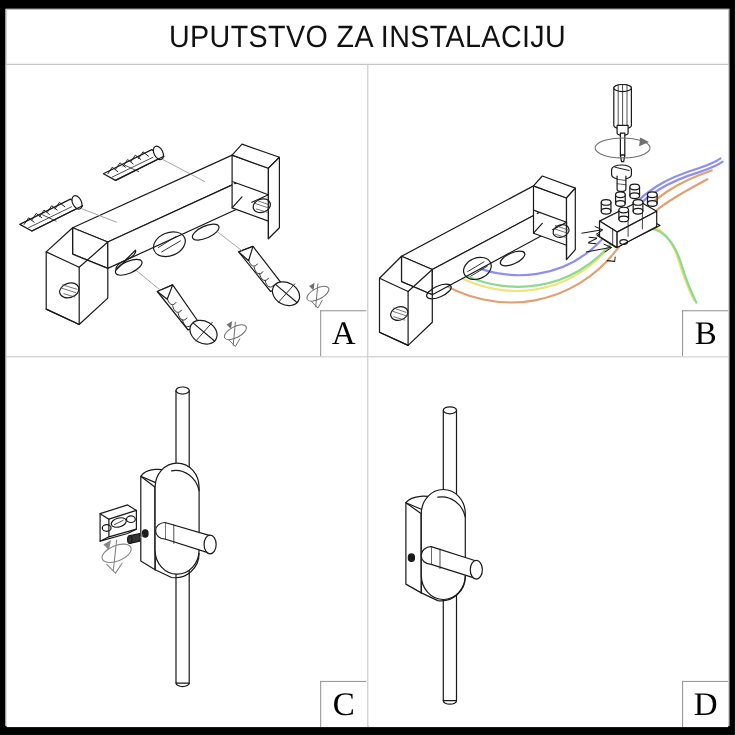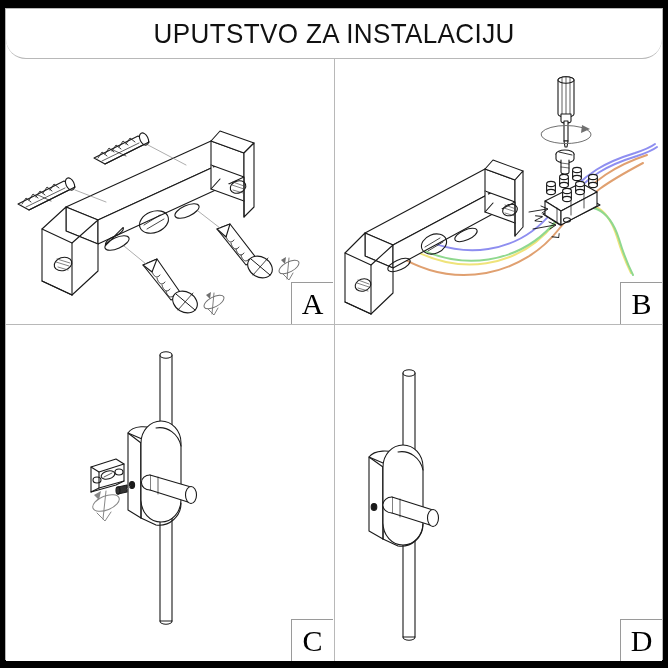--- a/index.html
+++ b/index.html
@@ -31,21 +31,20 @@
     position: absolute;
     left: 0;
     top: 0;
     width: 100%;
     height: 50px;
     box-sizing: border-box;
     border-bottom: 1px solid #b8b8b8;
     display: flex;
     align-items: center;
     justify-content: center;
-    border-radius: 20px;
   }
   #doc-title {
     font-family: "Liberation Sans", sans-serif;
     font-size: 28px;
     letter-spacing: 0.4px;
     color: #111111;
     white-space: nowrap;
     transform: scaleX(0.93);
   }
 

